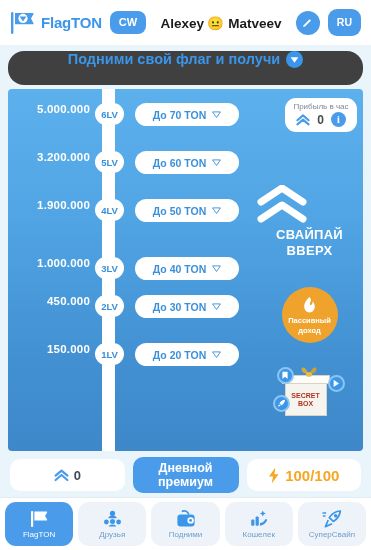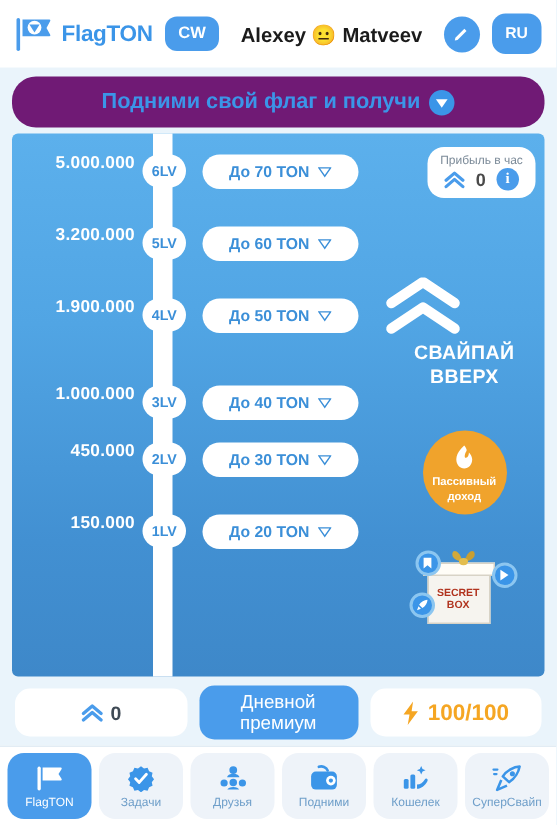--- a/index.html
+++ b/index.html
@@ -31,22 +31,22 @@
     width:24px;height:24px;border-radius:50%;background:#4a9ceb;
     display:flex;align-items:center;justify-content:center;flex:0 0 24px;
   }
   .ru-badge{
     background:#4a9ceb;color:#fff;font-size:10.5px;font-weight:bold;
     border-radius:9px;padding:8px 9px;line-height:1;
   }
 
   
   .title-card{
-    margin:6px 8px 4px 8px; background:#701a75; border-radius:16px;
-    height:34px; display:flex; align-items:center; justify-content:center; gap:6px;
+    margin:6px 8px 4px 8px; background:#404040; border-radius:16px;
+    height:34px; display:flex; justify-content:center; gap:6px;
     flex:0 0 34px;
   }
   .title-card .t{ color:#3b95e8; font-size:14.5px; font-weight:bold; }
   .ton-dot{
     width:17px;height:17px;border-radius:50%;background:#3b95e8;
     display:inline-flex;align-items:center;justify-content:center;
   }
 
   
   .panel{
@@ -133,21 +133,21 @@
   
   .actions{
     flex:0 0 42px; display:flex; align-items:center; gap:8px; padding:6px 10px 4px 10px;
   }
   .act{
     height:32px; background:#fff; border-radius:10px;
     display:flex; align-items:center; justify-content:center; gap:5px; flex:1;
   }
   .act .v{ color:#3f4a55; font-size:13px; font-weight:bold; }
   .act.daily{ background:#4a9ceb; flex:0 0 106px; height:36px; }
-  .act.daily .v{ color:#fff; font-size:12.5px; font-weight:normal; line-height:14px; text-align:center;}
+  .act.daily .v{ color:#fff; font-size:12.5px; font-weight:bold; line-height:14px; text-align:center;}
   .act.energy .v{ color:#f5a623; font-size:15px; font-weight:bold; }
 
   
   .nav{
     flex:0 0 52px; background:#fff; display:flex; align-items:center;
     gap:5px; padding:4px 5px; border-top:1px solid #e2ecf4;
   }
   .nav-item{
     flex:1; height:44px; border-radius:11px; background:#eef3f9;
     display:flex; flex-direction:column; align-items:center; justify-content:center; gap:2px;
@@ -370,29 +370,20 @@
     <div class="nav-item active">
       <span>
         <svg width="19" height="18" viewBox="0 0 19 18">
           <rect x="1" y="1" width="2.2" height="16" rx="1.1" fill="#ffffff"></rect>
           <path d="M4.4 1.6 H16.6 Q17.6 1.6 17 2.8 L15 6 L17 9.2 Q17.6 10.4 16.6 10.4 H4.4 Z" fill="#ffffff"></path>
         </svg>
       </span>
       <span class="nl">FlagTON</span>
     </div>
 
-    <div class="nav-item">
-      <span>
-        <svg width="18" height="18" viewBox="0 0 18 18">
-          <path d="M9 0.8 l2 1.5 2.4-0.5 1 2.3 2.3 1-0.5 2.4 1.5 2-1.5 2 0.5 2.4-2.3 1-1 2.3-2.4-0.5-2 1.5-2-1.5-2.4 0.5-1-2.3-2.3-1 0.5-2.4-1.5-2 1.5-2-0.5-2.4 2.3-1 1-2.3 2.4 0.5z" fill="#3b95e8"></path>
-          <path d="M5.4 9.2 L7.8 11.6 L12.6 6.2" fill="none" stroke="#ffffff" stroke-width="1.9" stroke-linecap="round" stroke-linejoin="round"></path>
-        </svg>
-      </span>
-      <span class="nl">Задачи</span>
-    </div>
 
     <div class="nav-item">
       <span>
         <svg width="21" height="18" viewBox="0 0 21 18">
           <circle cx="10.5" cy="3.4" r="2.6" fill="#3b95e8"></circle>
           <path d="M6.4 8.2 a4.1 2.4 0 0 1 8.2 0 z" fill="#3b95e8"></path>
           <circle cx="4.4" cy="12" r="2.4" fill="#3b95e8"></circle>
           <circle cx="16.6" cy="12" r="2.4" fill="#3b95e8"></circle>
           <path d="M6.6 16.4 a4 2.3 0 0 1 7.8 0 z" fill="#3b95e8"></path>
           <circle cx="10.5" cy="11.6" r="2.5" fill="#3b95e8"></circle>

